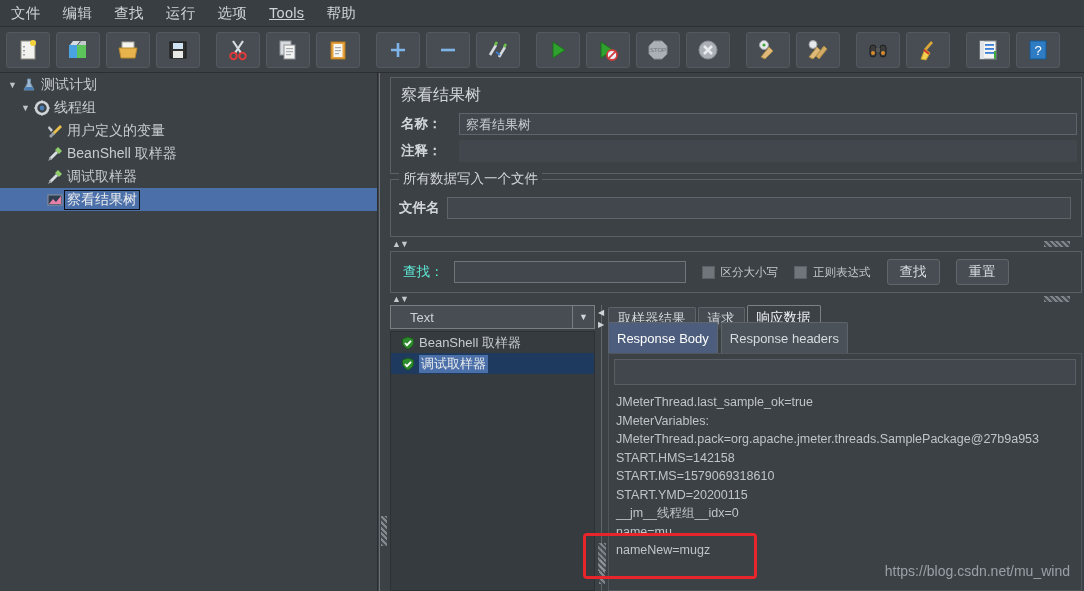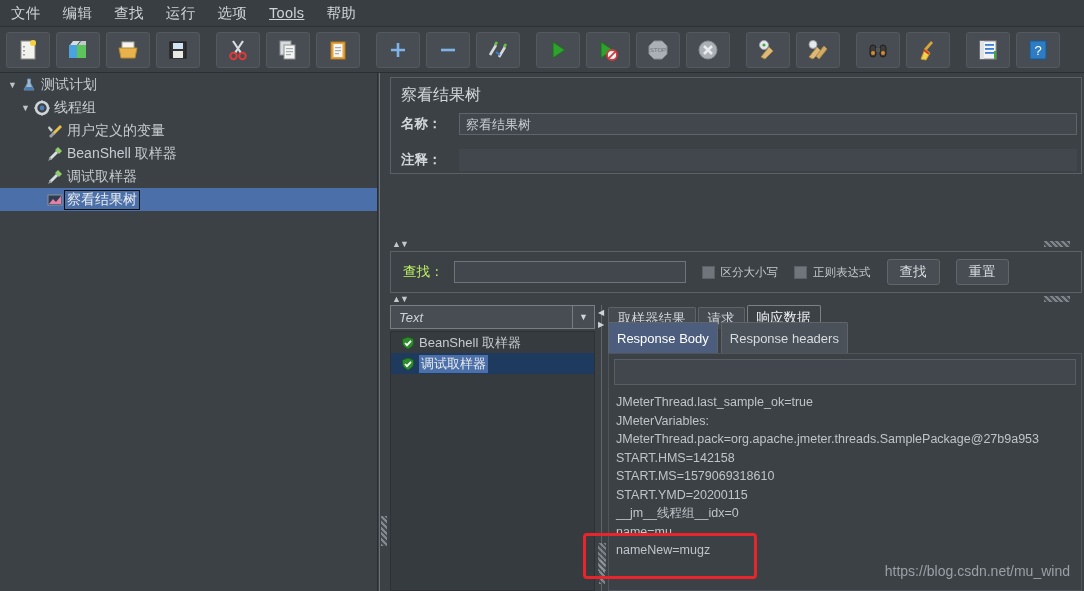--- a/index.html
+++ b/index.html
@@ -106,21 +106,21 @@
   .hsplit .hgrip {
     position: absolute; right: 14px; top: 3px; width: 26px; height: 6px;
     background: repeating-linear-gradient(45deg,#9aa0a6 0 2px,#4a5055 2px 4px);
     opacity:.7;
   }
 
   .search-card {
     position: absolute; left: 2px; top: 178px; width: 692px; height: 42px;
     border: 1px solid #5b6167; display: flex; align-items: center; padding-left: 12px;
   }
-  .search-label { font-size: 13.5px; color: #bef264; margin-right: 10px; }
+  .search-label { font-size: 13.5px; color: #5eead4; margin-right: 10px; }
   .search-input {
     width: 232px; height: 22px; background: #41474d; border: 1px solid #6e747a;
   }
   .cbx-wrap { display: flex; align-items: center; margin-left: 16px; }
   .cbx {
     width: 13px; height: 13px; background: #6f757b; border: 1px solid #5a6066;
     margin-right: 6px; flex: 0 0 auto;
   }
   .cbx-label { font-size: 11.5px; color: #c4c9ce; }
   .sbtn {
@@ -129,23 +129,22 @@
     font-size: 13.5px; color: #d8dde1; display: flex; align-items: center; justify-content: center;
   }
 
   
   .results {
     position: absolute; left: 2px; top: 232px; width: 692px; height: 286px;
   }
   .res-left { position: absolute; left: 0; top: 0; width: 205px; height: 286px; }
   .combo {
     width: 205px; height: 24px; background: #474d53; border: 1px solid #787e84;
-    display: flex; align-items: center; padding-left: 8px; font-size: 13px; color: #cdd2d7;
+    display: flex; align-items: center; padding-left: 19px; font-size: 13px; color: #cdd2d7;
     position: relative;
-    font-style: italic;
   }
   .combo .arrow {
     position: absolute; right: 0; top: 0; width: 22px; height: 22px;
     border-left: 1px solid #787e84; display: flex; align-items: center; justify-content: center;
     font-size: 9px; color: #d0d5da;
   }
   .res-list {
     position: absolute; left: 0; top: 26px; width: 205px; height: 260px;
     background: #363b40; border: 1px solid #2d3135;
   }
@@ -523,26 +522,33 @@
   </div>
 
   <div class="right-panel">
 
     <div class="panel-card">
       <div class="panel-title">察看结果树</div>
       <div class="form-row">
         <div class="form-label">名称：</div>
         <div class="field">察看结果树</div>
       </div>
-      <div class="form-row" style="margin-top:12px">
+      <div class="form-row" style="margin-top:3px">
         <div class="form-label">注释：</div>
         <div class="field flat"></div>
       </div>
     </div>
 
+    <div class="groupbox">
+      <div class="legend">所有数据写入一个文件</div>
+      <div class="inner">
+        <div class="form-label" style="width:48px">文件名</div>
+        <div class="field"></div>
+      </div>
+    </div>
 
     <div class="hsplit" style="top:165px">
       <span class="arrows">▲▼</span>
       <span class="hgrip"></span>
     </div>
 
     <div class="search-card">
       <div class="search-label">查找：</div>
       <div class="search-input"></div>
       <div class="cbx-wrap">

